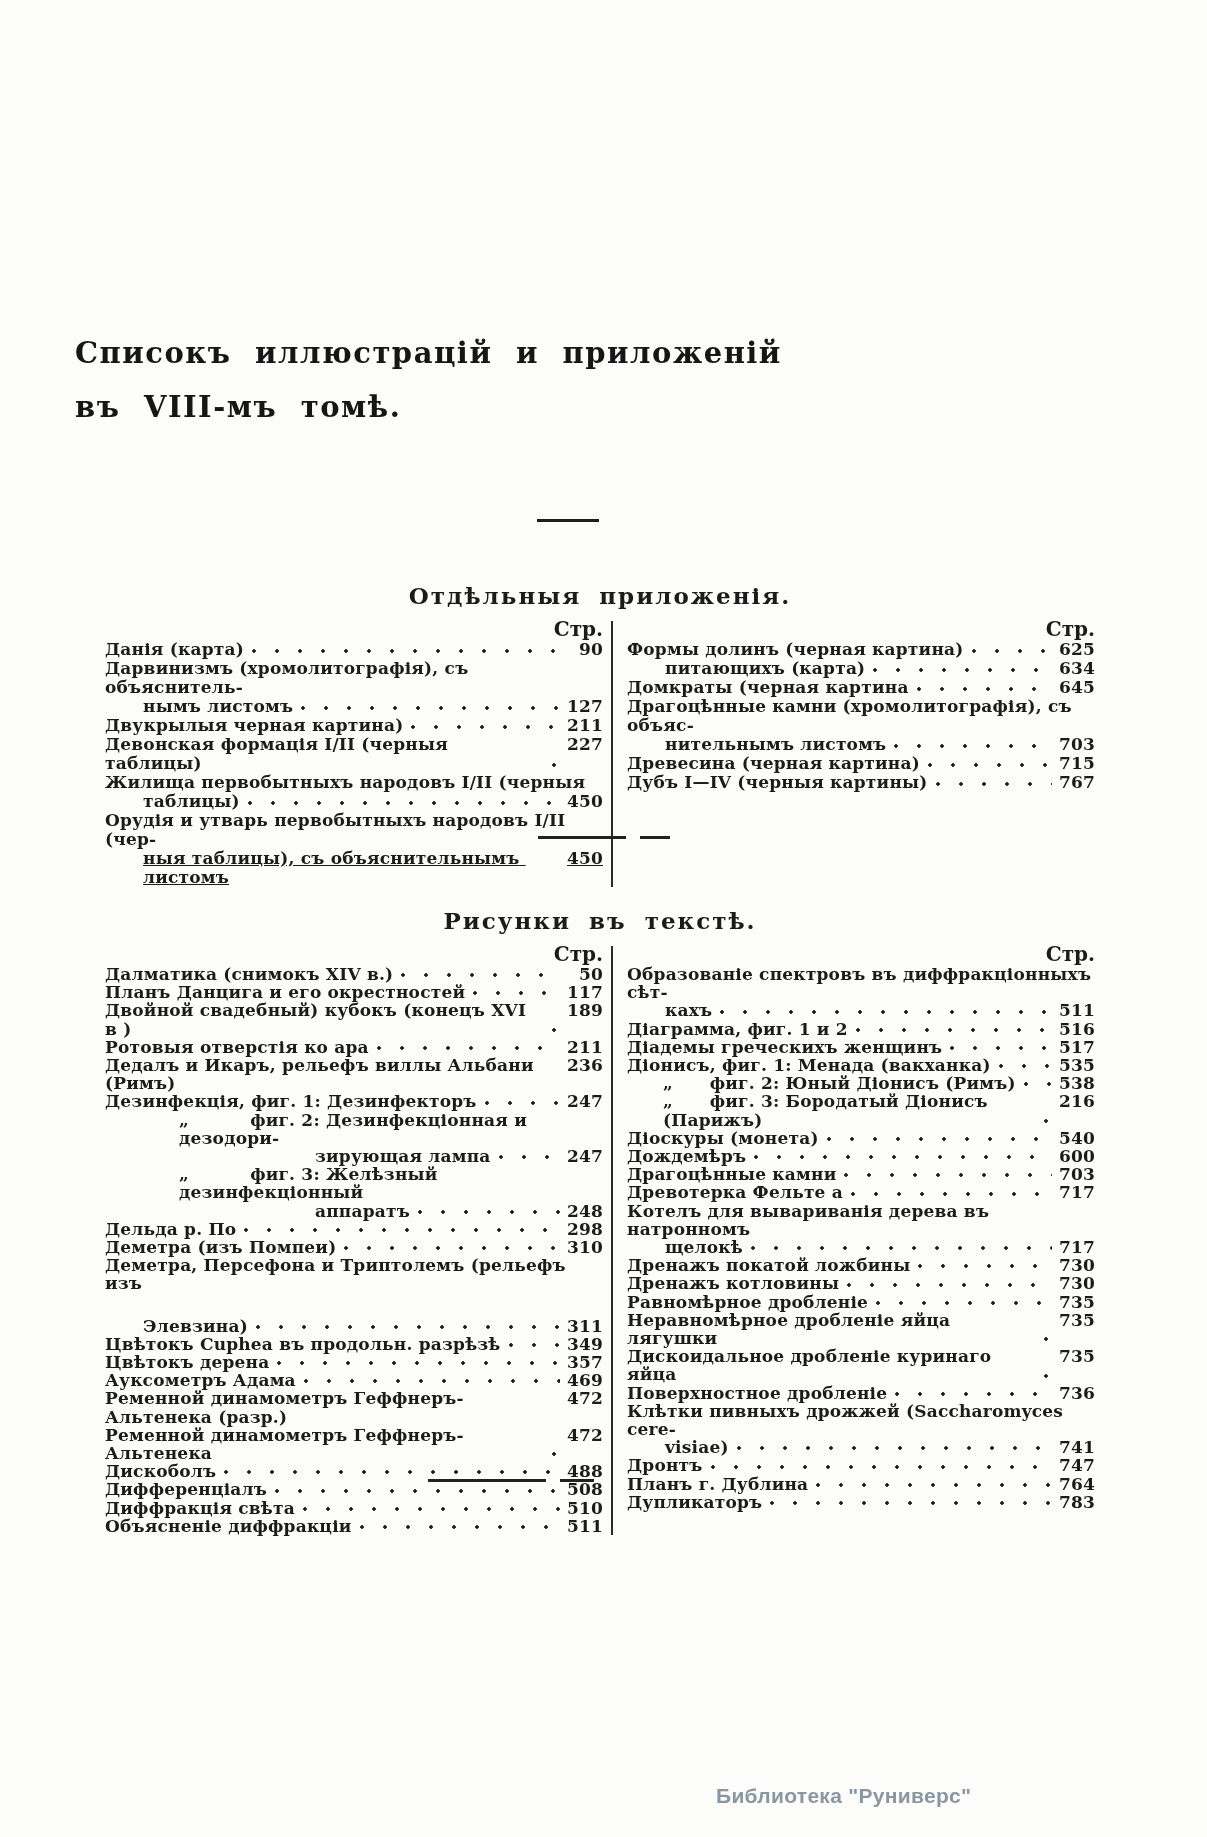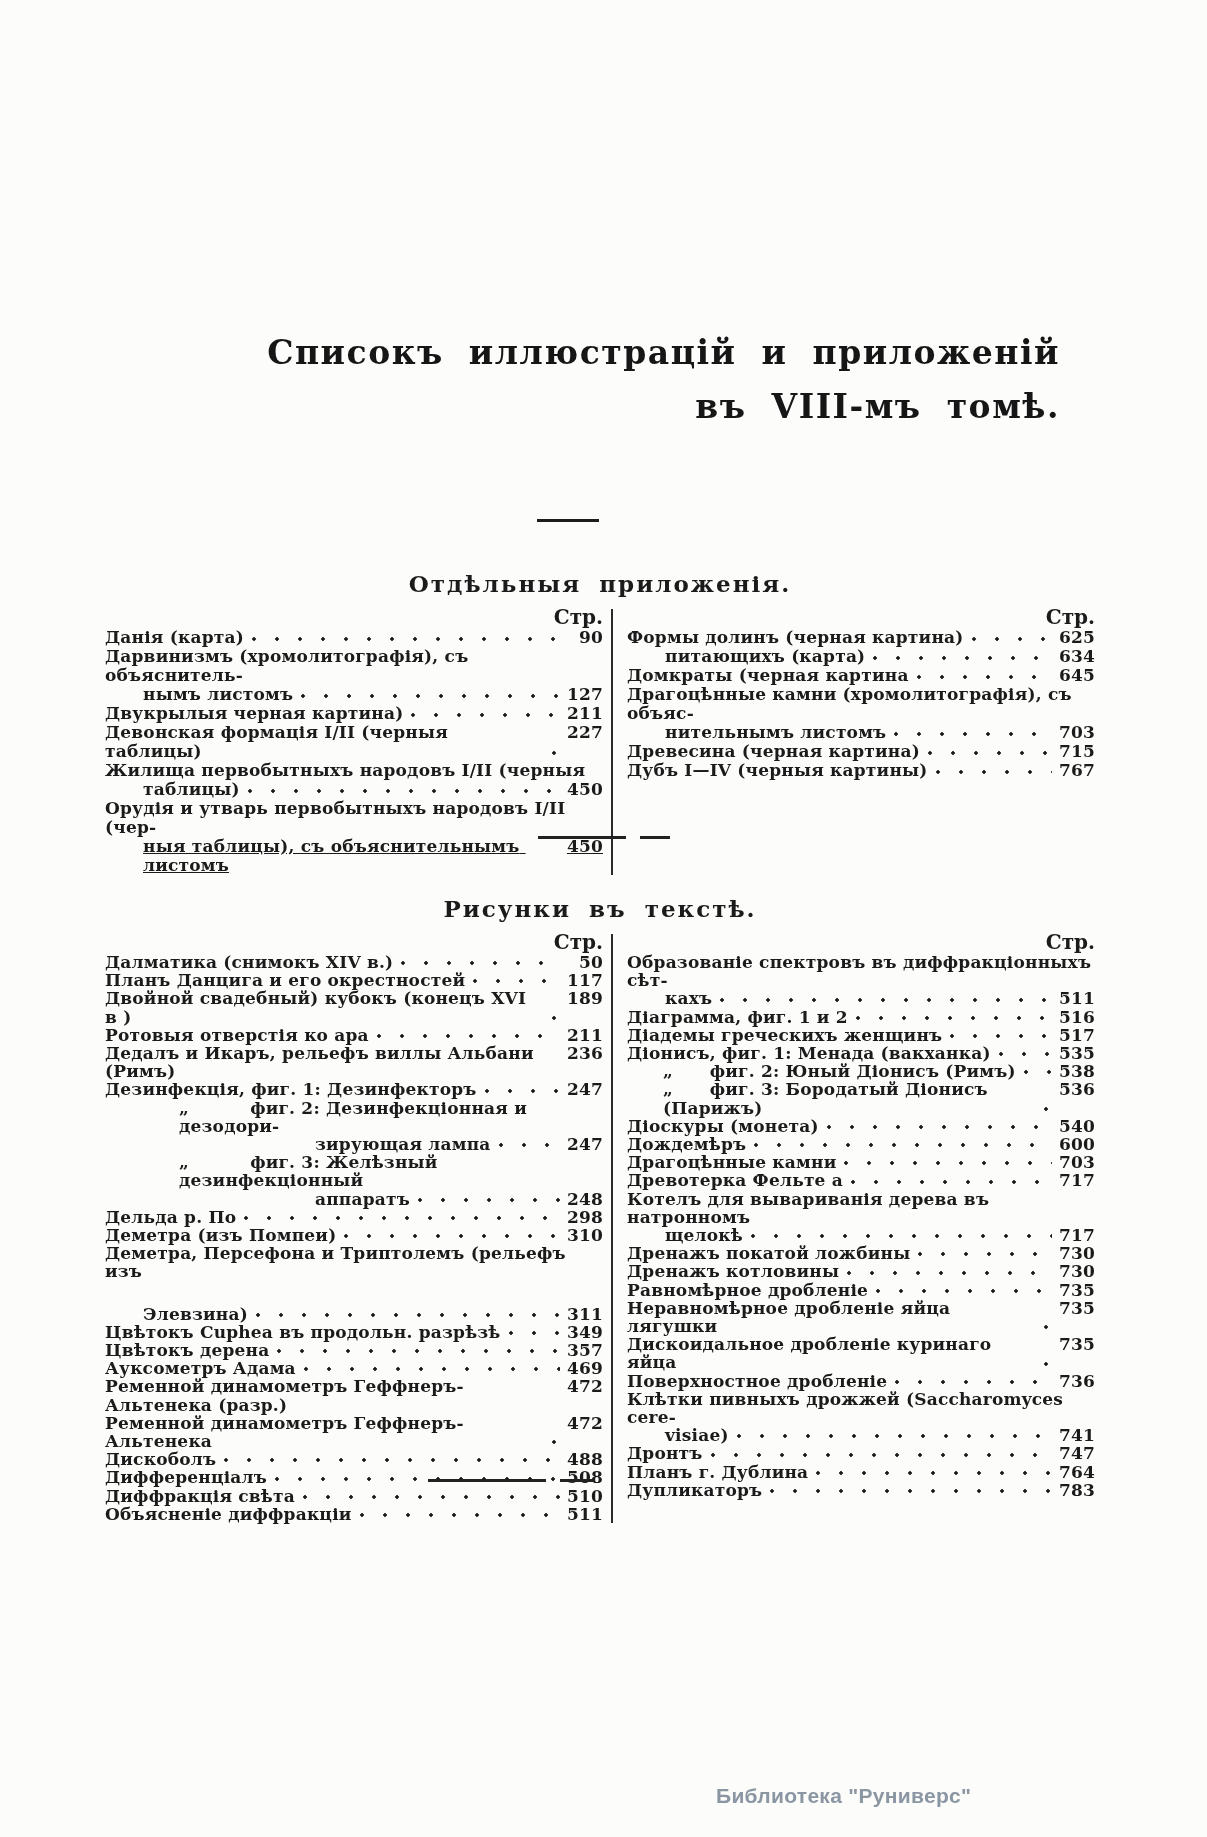--- a/index.html
+++ b/index.html
@@ -4,33 +4,33 @@
 <style>
   html,body { margin:0; padding:0; background:#e8e8e8; }
   .page {
     position:relative; width:1207px; height:1837px;
     background:#fcfcfa; color:#1b1b1b;
     font-family:"DejaVu Serif", serif;
     overflow:hidden; margin:0 auto;
   }
   .title {
     position:absolute; top:326px; left:75px; width:985px;
-    margin:0; text-align:right;
-    font-size:33px; font-weight:700; line-height:54px;
+    margin:0; text-align:left;
+    font-size:29px; font-weight:700; line-height:54px;
     letter-spacing:1.5px; word-spacing:12px; color:#161616;
   }
   .title-rule {
     position:absolute; top:519px; left:537px; width:62px; height:3px;
     background:#1d1d1d;
   }
   .sec { position:absolute; left:105px; width:990px; }
   .sec1 { top:566px; }
   .sec2 { top:891px; }
   .sec-heading {
-    margin:4px 0 12px 0; text-align:center;
+    margin:16px 0 12px 0; text-align:center;
     font-size:23px; font-weight:700; letter-spacing:2px; word-spacing:8px;
   }
   .toc { display:flex; align-items:stretch; }
   .col { box-sizing:border-box; }
   .col-left  { flex:none; width:506px; padding-right:8px; }
   .col-right { flex:1; border-left:2px solid #2a2a2a; padding-left:14px; }
   .str {
     text-align:right; font-size:20px; font-weight:600;
     line-height:16px; margin-bottom:3px;
   }
@@ -303,21 +303,21 @@
             <span class="pg">535</span>
           </div>
           <div class="row" style="padding-left: 36px; justify-content: flex-end;">
             <span class="txt">„      фиг. 2: Юный Діонисъ (Римъ)</span>
             <span class="dots"></span>
             <span class="pg">538</span>
           </div>
           <div class="row" style="padding-left: 36px;">
             <span class="txt">„      фиг. 3: Бородатый Діонисъ (Парижъ)</span>
             <span class="dots"></span>
-            <span class="pg">536</span>
+            <span class="pg">216</span>
           </div>
           <div class="row">
             <span class="txt">Діоскуры (монета)</span>
             <span class="dots"></span>
             <span class="pg">540</span>
           </div>
           <div class="row">
             <span class="txt">Дождемѣръ</span>
             <span class="dots"></span>
             <span class="pg">600</span>

